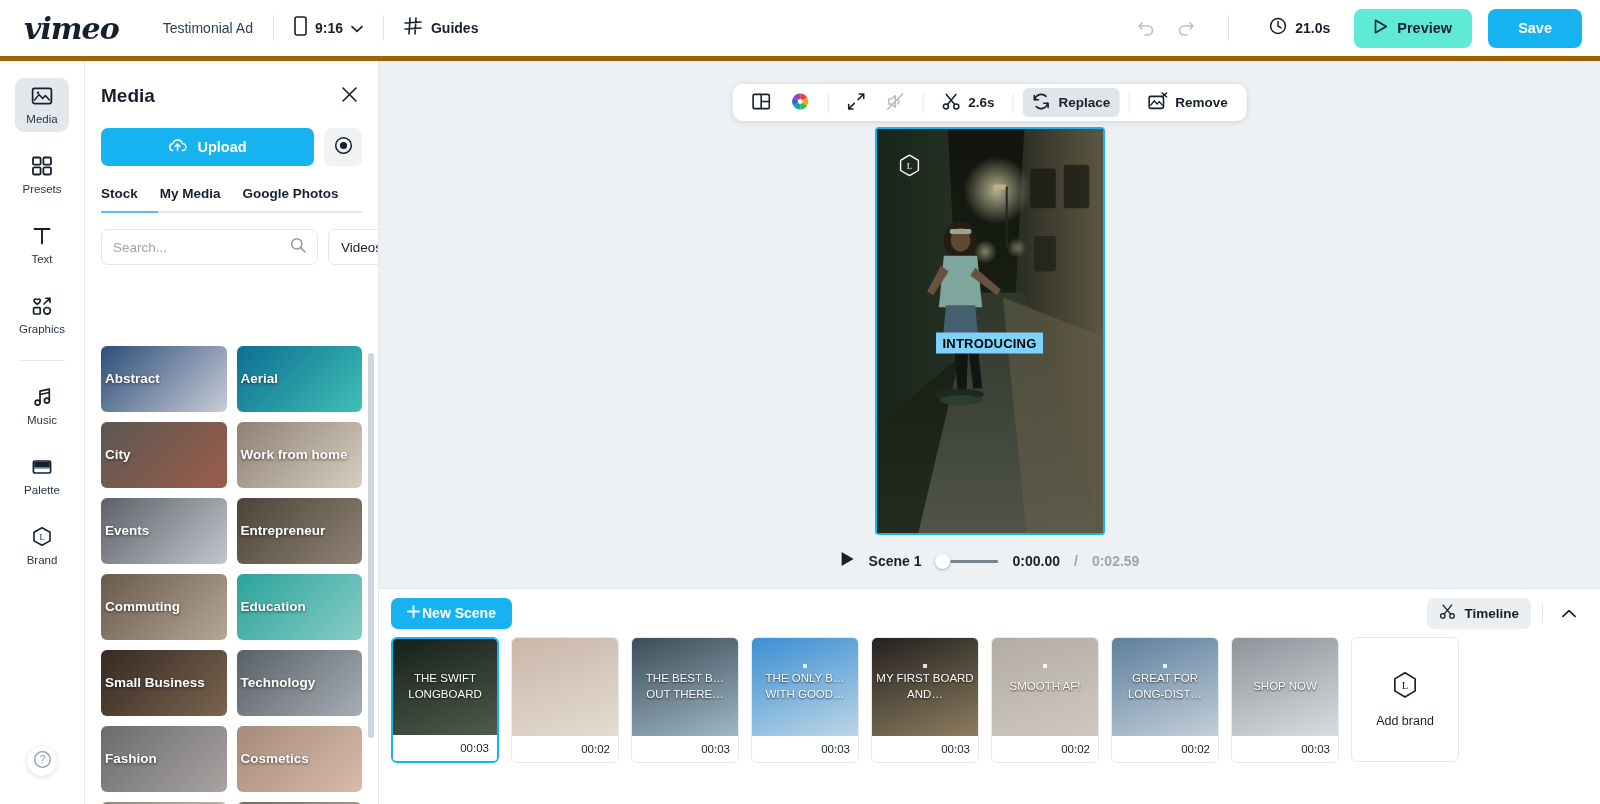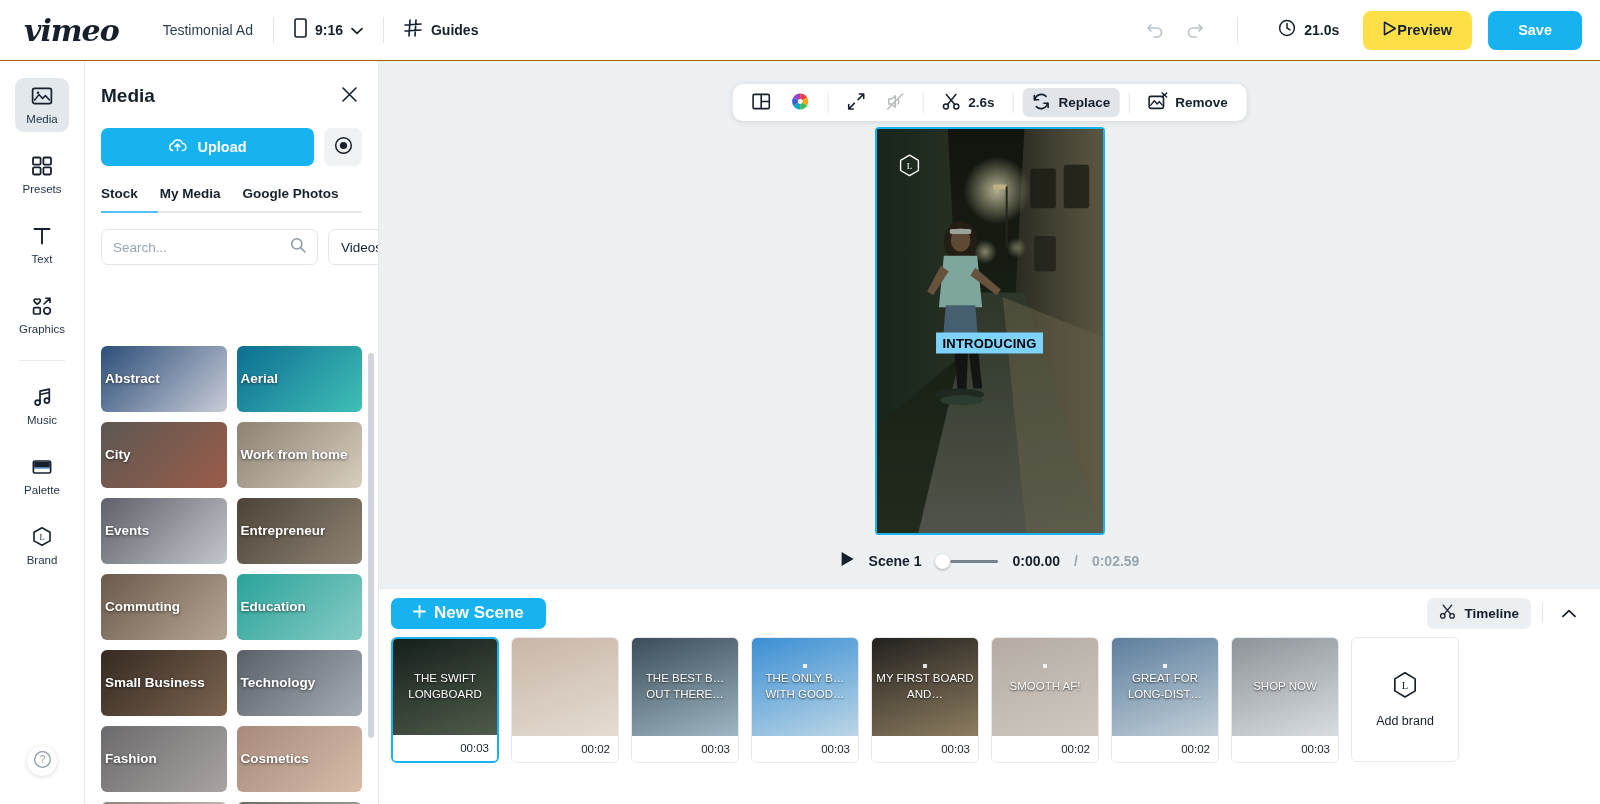--- a/index.html
+++ b/index.html
@@ -7,43 +7,43 @@
     width: 1600px; height: 804px;
     font-family: "Liberation Sans", sans-serif;
     background: #ffffff;
     color: #1a2e44;
     overflow: hidden;
     position: relative;
   }
   
   .topbar {
     height: 61px; width: 100%;
-    border-bottom: 1px solid #a16207;
+    border-bottom: 5px solid #a16207;
     display: flex; align-items: center;
     padding: 0 18px 0 24px;
     background: #fff;
     position: relative;
     z-index: 20;
   }
   .logo { font-family: "DejaVu Serif", serif; font-weight: bold; font-style: italic;
     font-size: 30px; letter-spacing: -1px; color: #16202c; margin-right: 44px; }
   .project-title { font-size: 14px; color: #2c3e50; font-weight: 400; }
   .vdiv { width: 1px; height: 26px; background: #e2e6ea; margin: 0 20px; }
   .ratio-ctl { display: flex; align-items: center; gap: 8px; cursor: pointer; }
   .ratio-label { font-size: 14px; font-weight: 700; color: #16202c; }
   .guides-ctl { display: flex; align-items: center; gap: 9px; cursor: pointer; }
   .guides-label { font-size: 14px; font-weight: 700; color: #16202c; }
   .topbar-right { margin-left: auto; display: flex; align-items: center; gap: 4px; }
   .icon-btn { width: 36px; height: 36px; display: flex; align-items: center;
     justify-content: center; border-radius: 6px; cursor: pointer; background: none; border: none; }
   .duration-wrap { display: flex; align-items: center; gap: 8px; padding: 0 12px 0 16px; }
   .duration-text { font-size: 14px; font-weight: 700; color: #16202c; }
   .preview-btn {
-    display: flex; align-items: center; 
-    background: #fde047; border: none; border-radius: 8px;
+    display: flex; align-items: center; gap: 9px;
+    background: #5eead4; border: none; border-radius: 8px;
     height: 39px; padding: 0 20px; cursor: pointer;
     font-size: 14.5px; font-weight: 700; color: #16202c;
     font-family: "Liberation Sans", sans-serif; margin-left: 8px;
   }
   .save-btn {
     background: #17b3f0; border: none; border-radius: 8px;
     height: 39px; padding: 0 30px; cursor: pointer;
     font-size: 14.5px; font-weight: 700; color: #fff;
     font-family: "Liberation Sans", sans-serif; margin-left: 12px;
   }
@@ -149,22 +149,22 @@
   .scrub-track { width: 48px; height: 3px; background: #77848f; border-radius: 2px; }
   .time-now { font-size: 14px; font-weight: 700; color: #16202c; }
   .time-total { font-size: 14px; font-weight: 700; color: #9aa5b0; }
   
   .timeline {
     position: absolute; left: 379px; right: 0; bottom: 0; height: 216px;
     background: #fff; border-top: 1px solid #e6e9ec;
   }
   .tl-head { display: flex; align-items: center; height: 48px; padding: 0 16px 0 12px; }
   .new-scene-btn { background: #17b3f0; border: none; border-radius: 7px;
-    height: 31px; padding: 0 22px; color: #fff; font-size: 17px; font-weight: 700;
-    display: flex; align-items: center; gap: 8px; cursor: pointer;
+    height: 31px; padding: 0 16px; color: #fff; font-size: 14px; font-weight: 700;
+    display: flex; align-items: center; gap: 2px; cursor: pointer;
     font-family: "Liberation Sans", sans-serif; }
   .tl-head-right { margin-left: auto; display: flex; align-items: center; gap: 6px; }
   .tl-toggle { background: #eceff1; border: none; border-radius: 7px; height: 31px;
     padding: 0 12px; display: flex; align-items: center; gap: 8px; cursor: pointer;
     font-size: 13.5px; font-weight: 700; color: #16202c;
     font-family: "Liberation Sans", sans-serif; }
   .tl-collapse { width: 30px; height: 30px; display: flex; align-items: center;
     justify-content: center; cursor: pointer; }
   .tl-sep { width: 1px; height: 20px; background: #e4e8eb; margin: 0 5px; }
   .scenes { display: flex; gap: 12px; padding: 0 12px; align-items: flex-start; }

